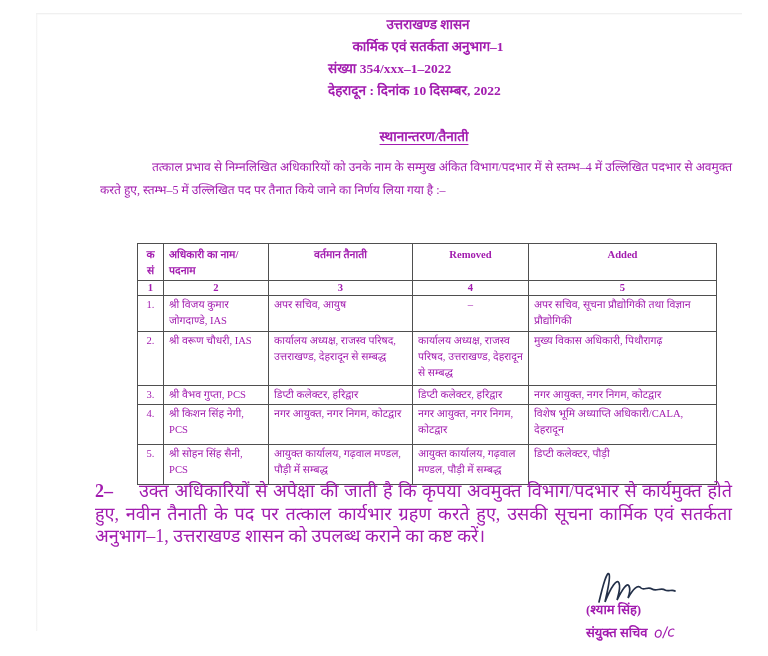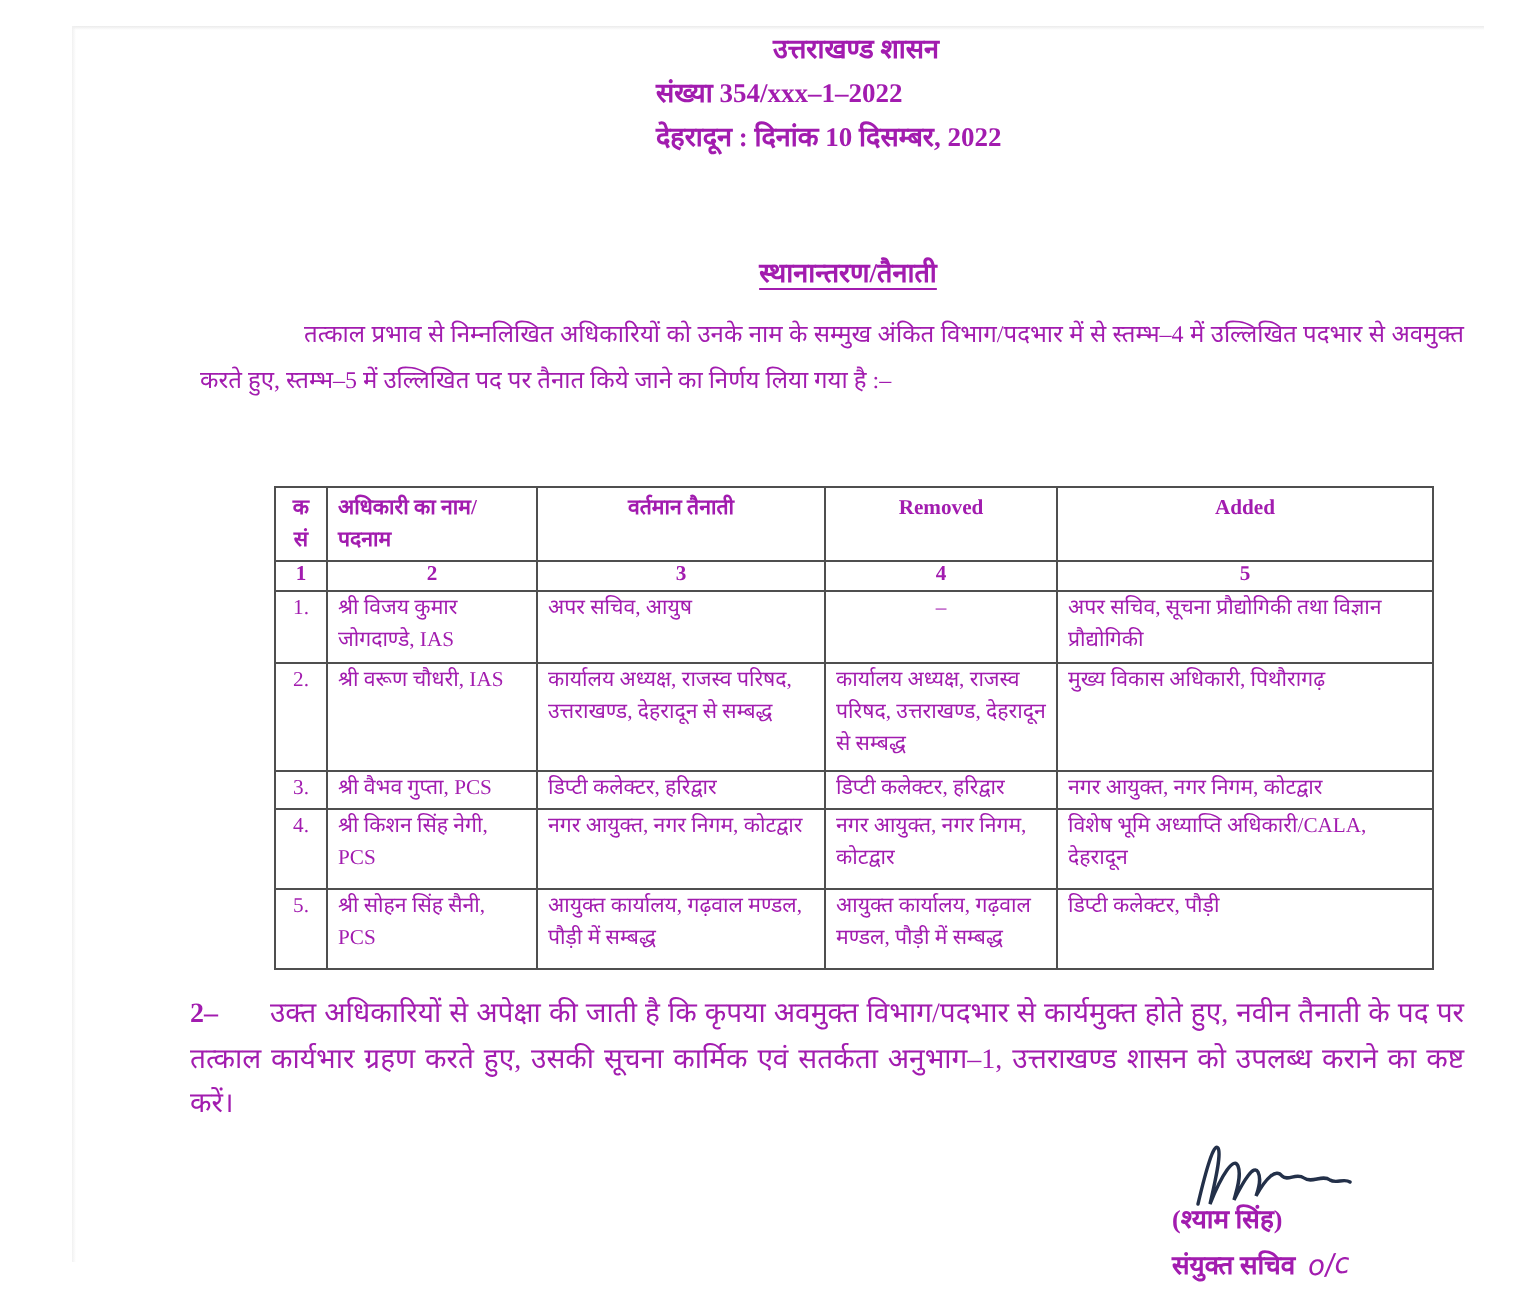--- a/index.html
+++ b/index.html
@@ -30,40 +30,41 @@
   table.gov td { border:1px solid #4f4f4f; padding:1px 5px; vertical-align:top;
     overflow:hidden; }
   tr.hdr td { font-weight:bold; text-align:center; vertical-align:top; padding-top:3px; }
   tr.hdr td.namehead { text-align:left; }
   tr.nums td { font-weight:bold; text-align:center; line-height:13px; padding:0; height:14px; }
   td.c-sno { text-align:center; }
   td.center { text-align:center; }
   tr.r1 { height:36px; } tr.r2 { height:54px; } tr.r3 { height:17px; }
   tr.r4 { height:40px; } tr.r5 { height:40px; }
 
-  .para2 { position:absolute; left:95px; top:497px; width:637px;
-    font-size:14px; line-height:22.5px; text-align:justify; }
+  .para2 { position:absolute; left:95px; top:480px; width:637px;
+    font-size:18px; line-height:22.5px; text-align:justify; }
   .para2 .pnum { font-weight:bold; margin-right:26px; }
 
   .sig-scribble { position:absolute; left:594px; top:565px; }
   .sig-name { position:absolute; left:586px; top:600px; font-size:13px; font-weight:bold; white-space:nowrap; }
   .sig-desg { position:absolute; left:586px; top:623px; font-size:13px; font-weight:bold; white-space:nowrap; }
   .sig-oc { font-family:"DejaVu Sans","Liberation Sans",sans-serif; font-style:italic;
     font-weight:normal; font-size:14px; margin-left:6px; display:inline-block;
     transform:rotate(-4deg); }
 </style>
 </head>
 <body>
 
 <div class="page">
   <div class="edge-top"></div>
   <div class="edge-left"></div>
 
   <div class="header-block">
     <div class="c">उत्तराखण्ड शासन</div>
+    <div class="c">कार्मिक एवं सतर्कता अनुभाग–1</div>
     <div>संख्या 354/xxx–1–2022</div>
     <div>देहरादून : दिनांक 10 दिसम्बर, 2022</div>
   </div>
 
   <div class="subject">
     <span>स्थानान्तरण/तैनाती</span>
   </div>
 
   <div class="intro">तत्काल प्रभाव से निम्नलिखित अधिकारियों को उनके नाम के सम्मुख अंकित विभाग/पदभार में से स्तम्भ–4 में उल्लिखित पदभार से अवमुक्त करते हुए, स्तम्भ–5 में उल्लिखित पद पर तैनात किये जाने का निर्णय लिया गया है :–</div>
 

